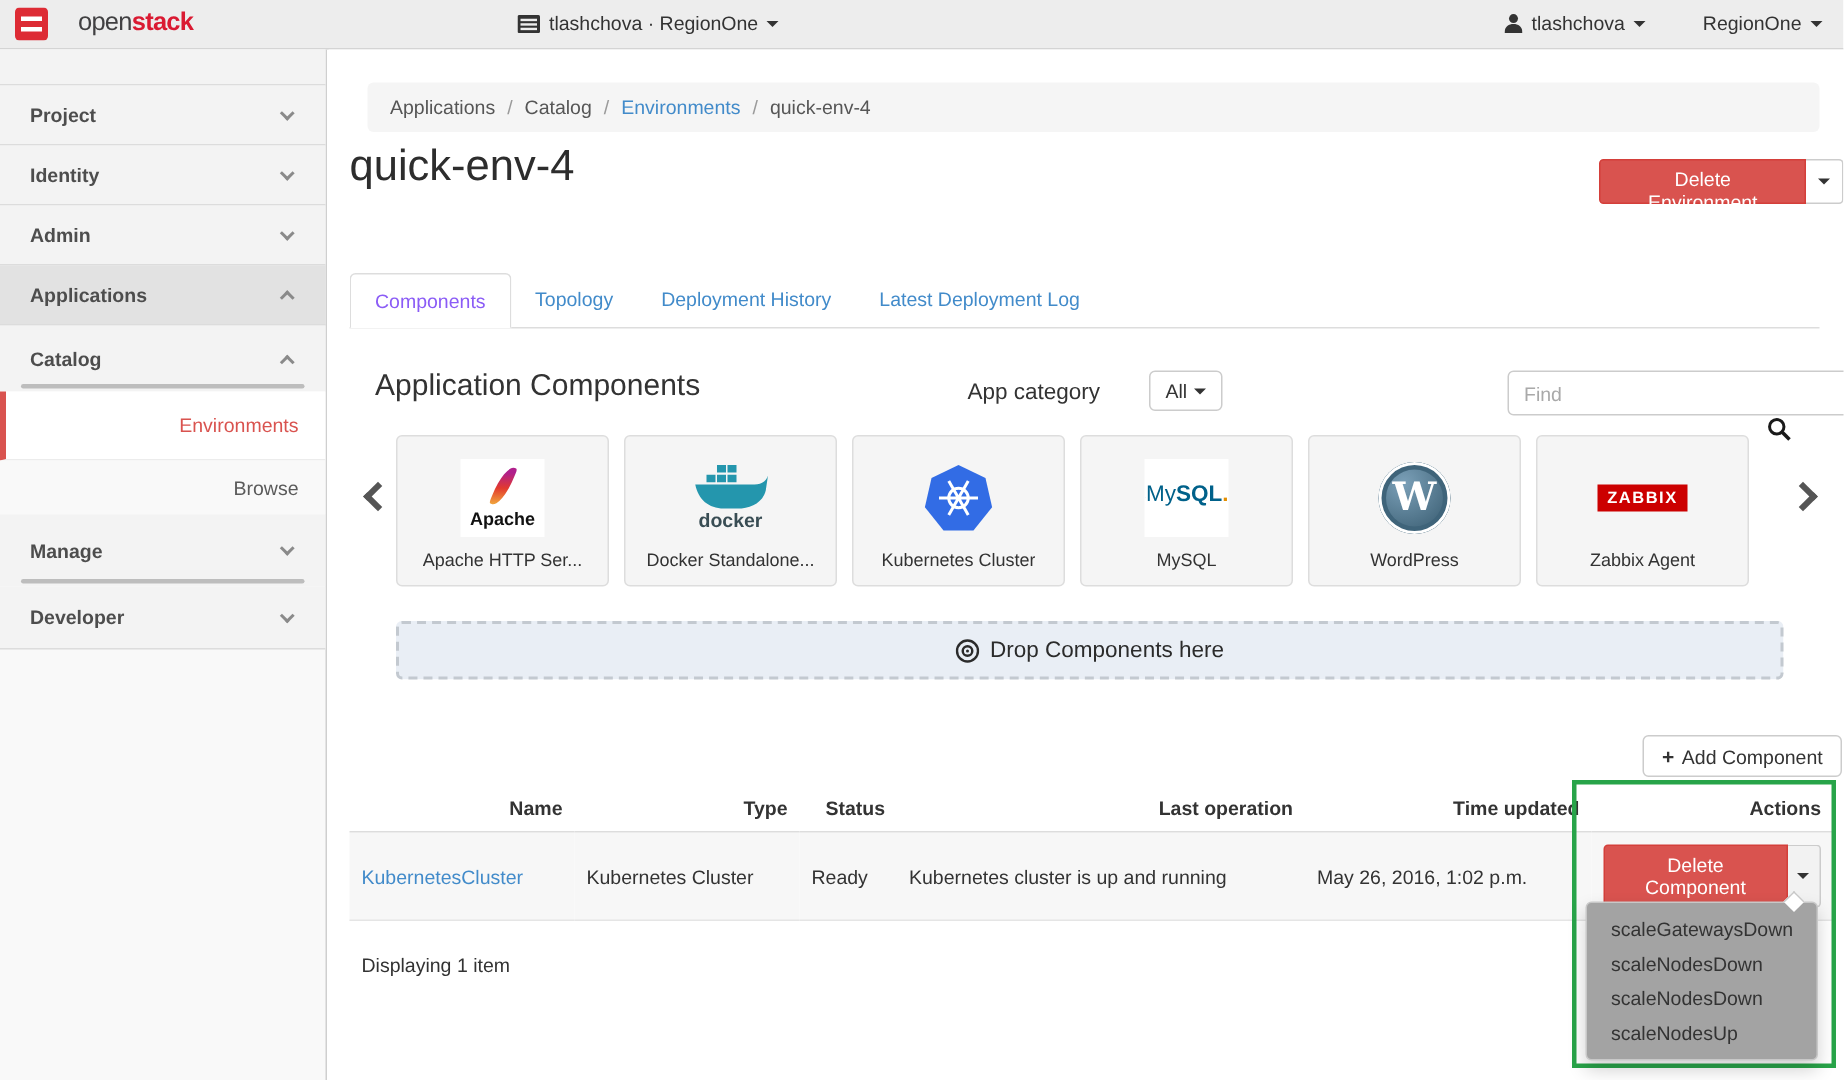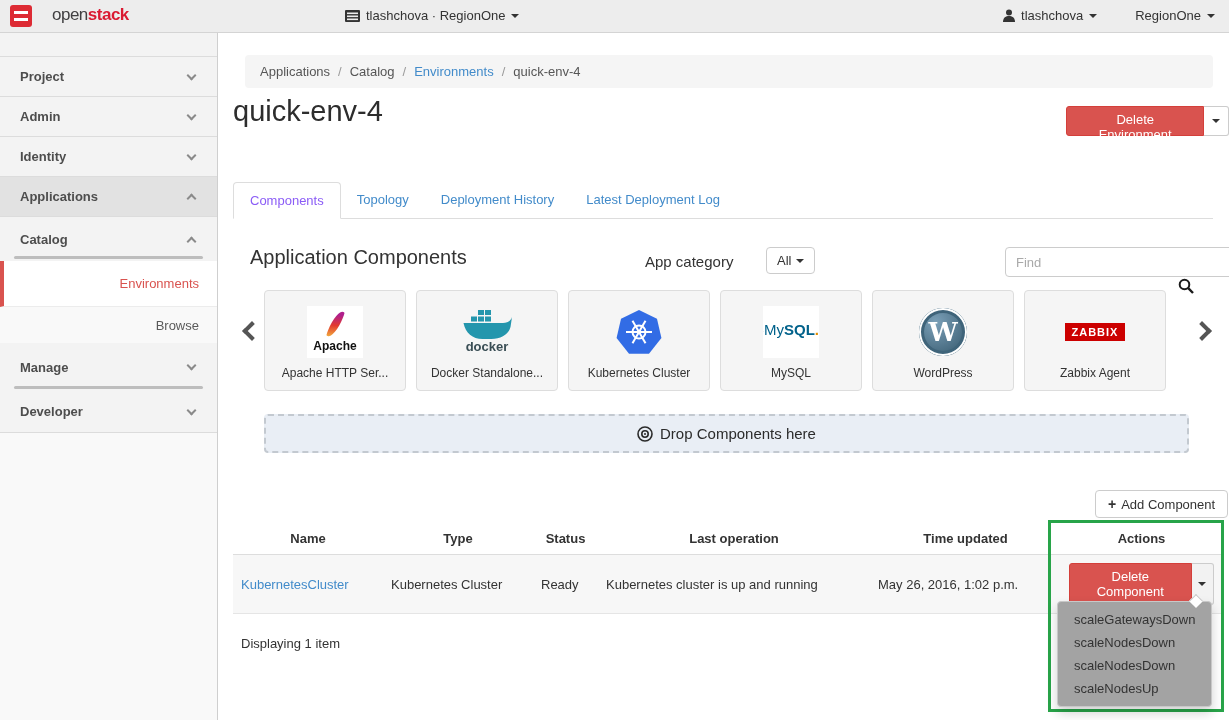--- a/index.html
+++ b/index.html
@@ -75,21 +75,21 @@
   .wp-circle { width:48px; height:48px; border-radius:50%; background:radial-gradient(circle at 35% 30%, #7ba0b8, #2f5266); box-shadow:inset 0 0 0 2px #fff, inset 0 0 0 5px #3f647a; display:flex; align-items:center; justify-content:center; }
   .wp-w { color:#fff; font-family:"DejaVu Serif",serif; font-size:26px; font-weight:bold; }
   .zabbix-box { background:#cc0000; color:#fff; font-weight:bold; font-size:11px; letter-spacing:1px; padding:3px 7px; }
 
   .dropzone { position:absolute; left:45px; top:381px; width:925px; height:39px; background:#e9eef5; border:2px dashed #c3c9d0; border-radius:4px; display:flex; align-items:center; justify-content:center; gap:7px; font-size:15px; color:#2b2b2b; }
 
   .add-btn { position:absolute; left:876px; top:457px; padding:5px 12px; font-size:13px; }
   .plus { font-weight:bold; font-size:14px; }
 
   table.comp { position:absolute; left:14px; top:490px; width:989px; border-collapse:collapse; table-layout:fixed; }
-  table.comp th { text-align:center; font-size:13px; color:#333; padding:8px; border-bottom:1px solid #ddd; }
+  table.comp th { text-align:right; font-size:13px; color:#333; padding:8px; border-bottom:1px solid #ddd; }
   table.comp td { font-size:13px; color:#333; padding:8px; height:47px; background:#f7f7f7; border-bottom:1px solid #e5e5e5; vertical-align:middle; }
   table.comp a { color:#428bca; text-decoration:none; cursor:pointer; }
   .tbl-footer { position:absolute; left:22px; top:603px; font-size:13px; color:#333; }
 
   .highlight-box { position:absolute; left:829px; top:487px; width:176px; height:192px; border:3px solid #28a449; z-index:5; pointer-events:none; }
 
   .dropdown-menu { position:absolute; left:838px; top:568px; width:155px; background:#a3a3a3; border:1px solid #c8c8c8; border-radius:4px; box-shadow:0 6px 12px rgba(0,0,0,.18); padding:6px 0; z-index:6; }
   .dropdown-menu .notch { position:absolute; top:-6px; left:133px; width:10px; height:10px; background:#fff; border-left:1px solid #c8c8c8; border-top:1px solid #c8c8c8; transform:rotate(45deg); }
   .dd-item { padding:4px 10px 4px 16px; font-size:13px; color:#333; cursor:pointer; }
 </style>
@@ -134,25 +134,25 @@
 </div>
 
 <div class="sidebar">
   <div class="side-strip"></div>
 
   <div class="side-head">
     <span>Project</span>
     <span class="chev"></span>
   </div>
   <div class="side-head">
+    <span>Identity</span>
+    <span class="chev"></span>
+  </div>
+  <div class="side-head">
     <span>Admin</span>
-    <span class="chev"></span>
-  </div>
-  <div class="side-head">
-    <span>Identity</span>
     <span class="chev"></span>
   </div>
   <div class="side-head open-dash">
     <span>Applications</span>
     <span class="chev up"></span>
   </div>
 
   <div class="side-group">
     <span>Catalog</span>
     <span class="chev up"></span>

